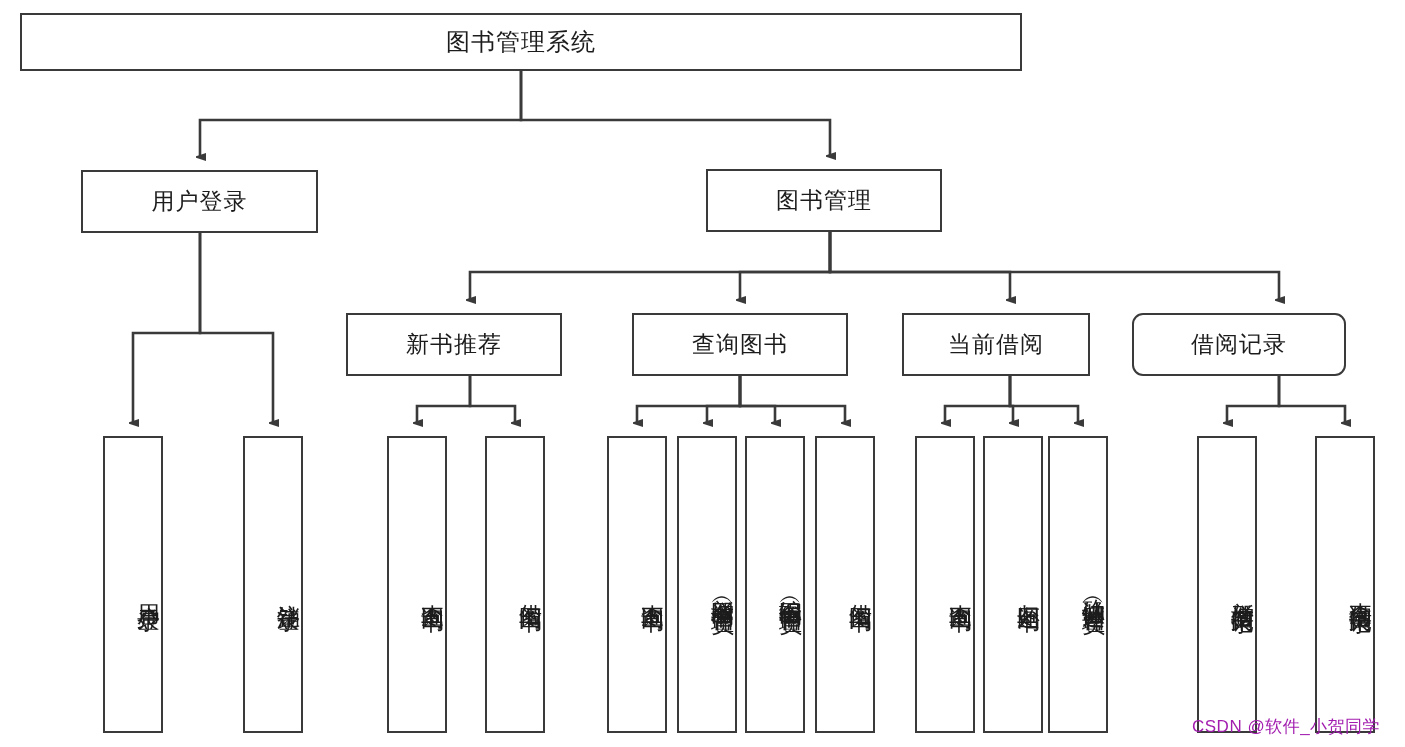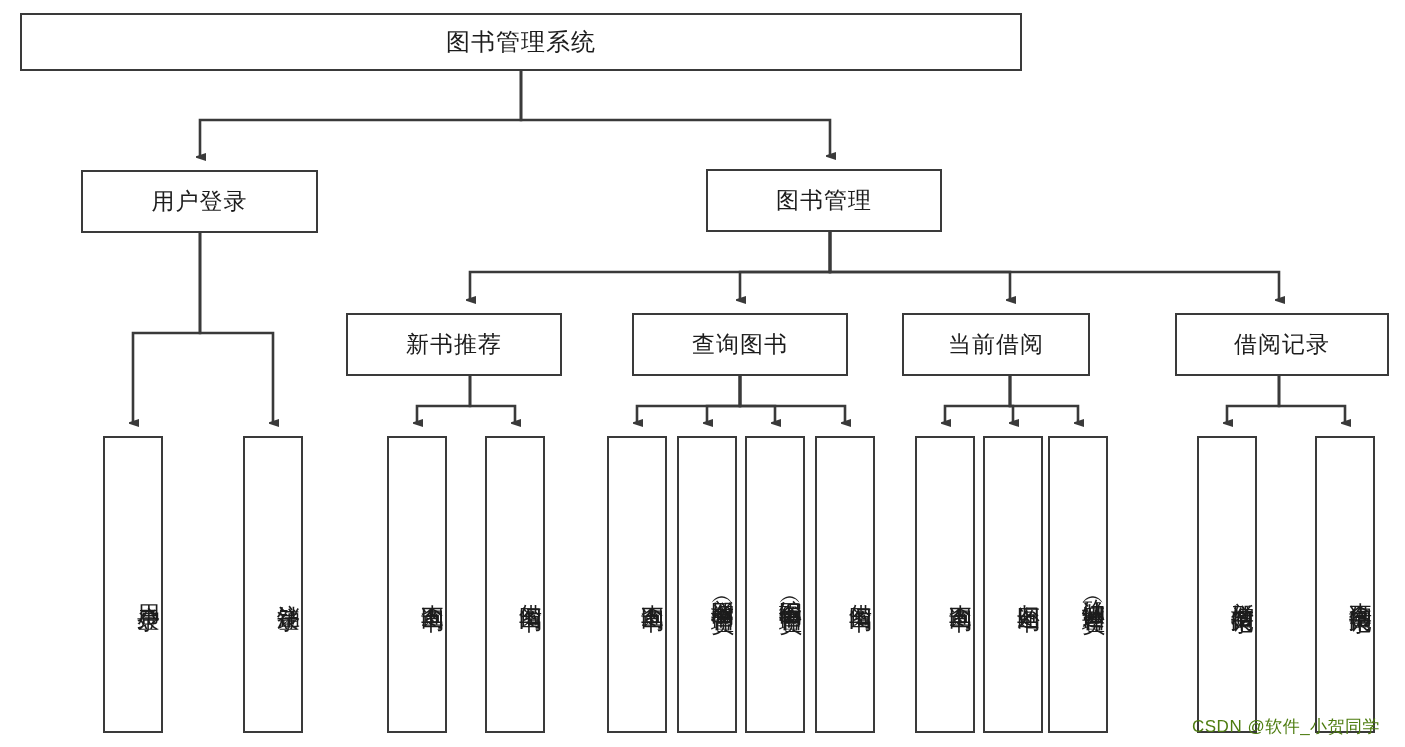--- a/index.html
+++ b/index.html
@@ -116,21 +116,21 @@
       </div>
       <div class="node h" style="left: 346px; top: 313px; width: 216px; height: 63px;">
         <span class="lbl">新书推荐</span>
       </div>
       <div class="node h" style="left: 632px; top: 313px; width: 216px; height: 63px;">
         <span class="lbl">查询图书</span>
       </div>
       <div class="node h" style="left: 902px; top: 313px; width: 188px; height: 63px;">
         <span class="lbl">当前借阅</span>
       </div>
-      <div class="node h" style="left: 1175px; top: 313px; width: 214px; height: 63px;">
+      <div class="node h" style="left: 1132px; top: 313px; width: 214px; height: 63px; border-radius: 11px;">
         <span class="lbl">借阅记录</span>
       </div>
       <div class="node v" style="left: 103px; top: 436px; width: 60px; height: 297px;">
         <span class="lbl">用户登录</span>
       </div>
       <div class="node v" style="left: 243px; top: 436px; width: 60px; height: 297px;">
         <span class="lbl">注销登录</span>
       </div>
       <div class="node v" style="left: 387px; top: 436px; width: 60px; height: 297px;">
         <span class="lbl">查询图书</span>
@@ -159,14 +159,14 @@
       <div class="node v" style="left: 1048px; top: 436px; width: 60px; height: 297px;">
         <span class="lbl">确认归还（管理员）</span>
       </div>
       <div class="node v" style="left: 1197px; top: 436px; width: 60px; height: 297px;">
         <span class="lbl">新增借阅记录</span>
       </div>
       <div class="node v" style="left: 1315px; top: 436px; width: 60px; height: 297px;">
         <span class="lbl">查询借阅记录</span>
       </div>
     </div>
-  <div class="watermark" style="left: 1192px; top: 715px; color: #4d7c0f;">CSDN @软件_小贺同学</div>
+  <div class="watermark" style="left: 1192px; top: 715px; color: #a21caf;">CSDN @软件_小贺同学</div>
 </div>
 
 </body></html>

